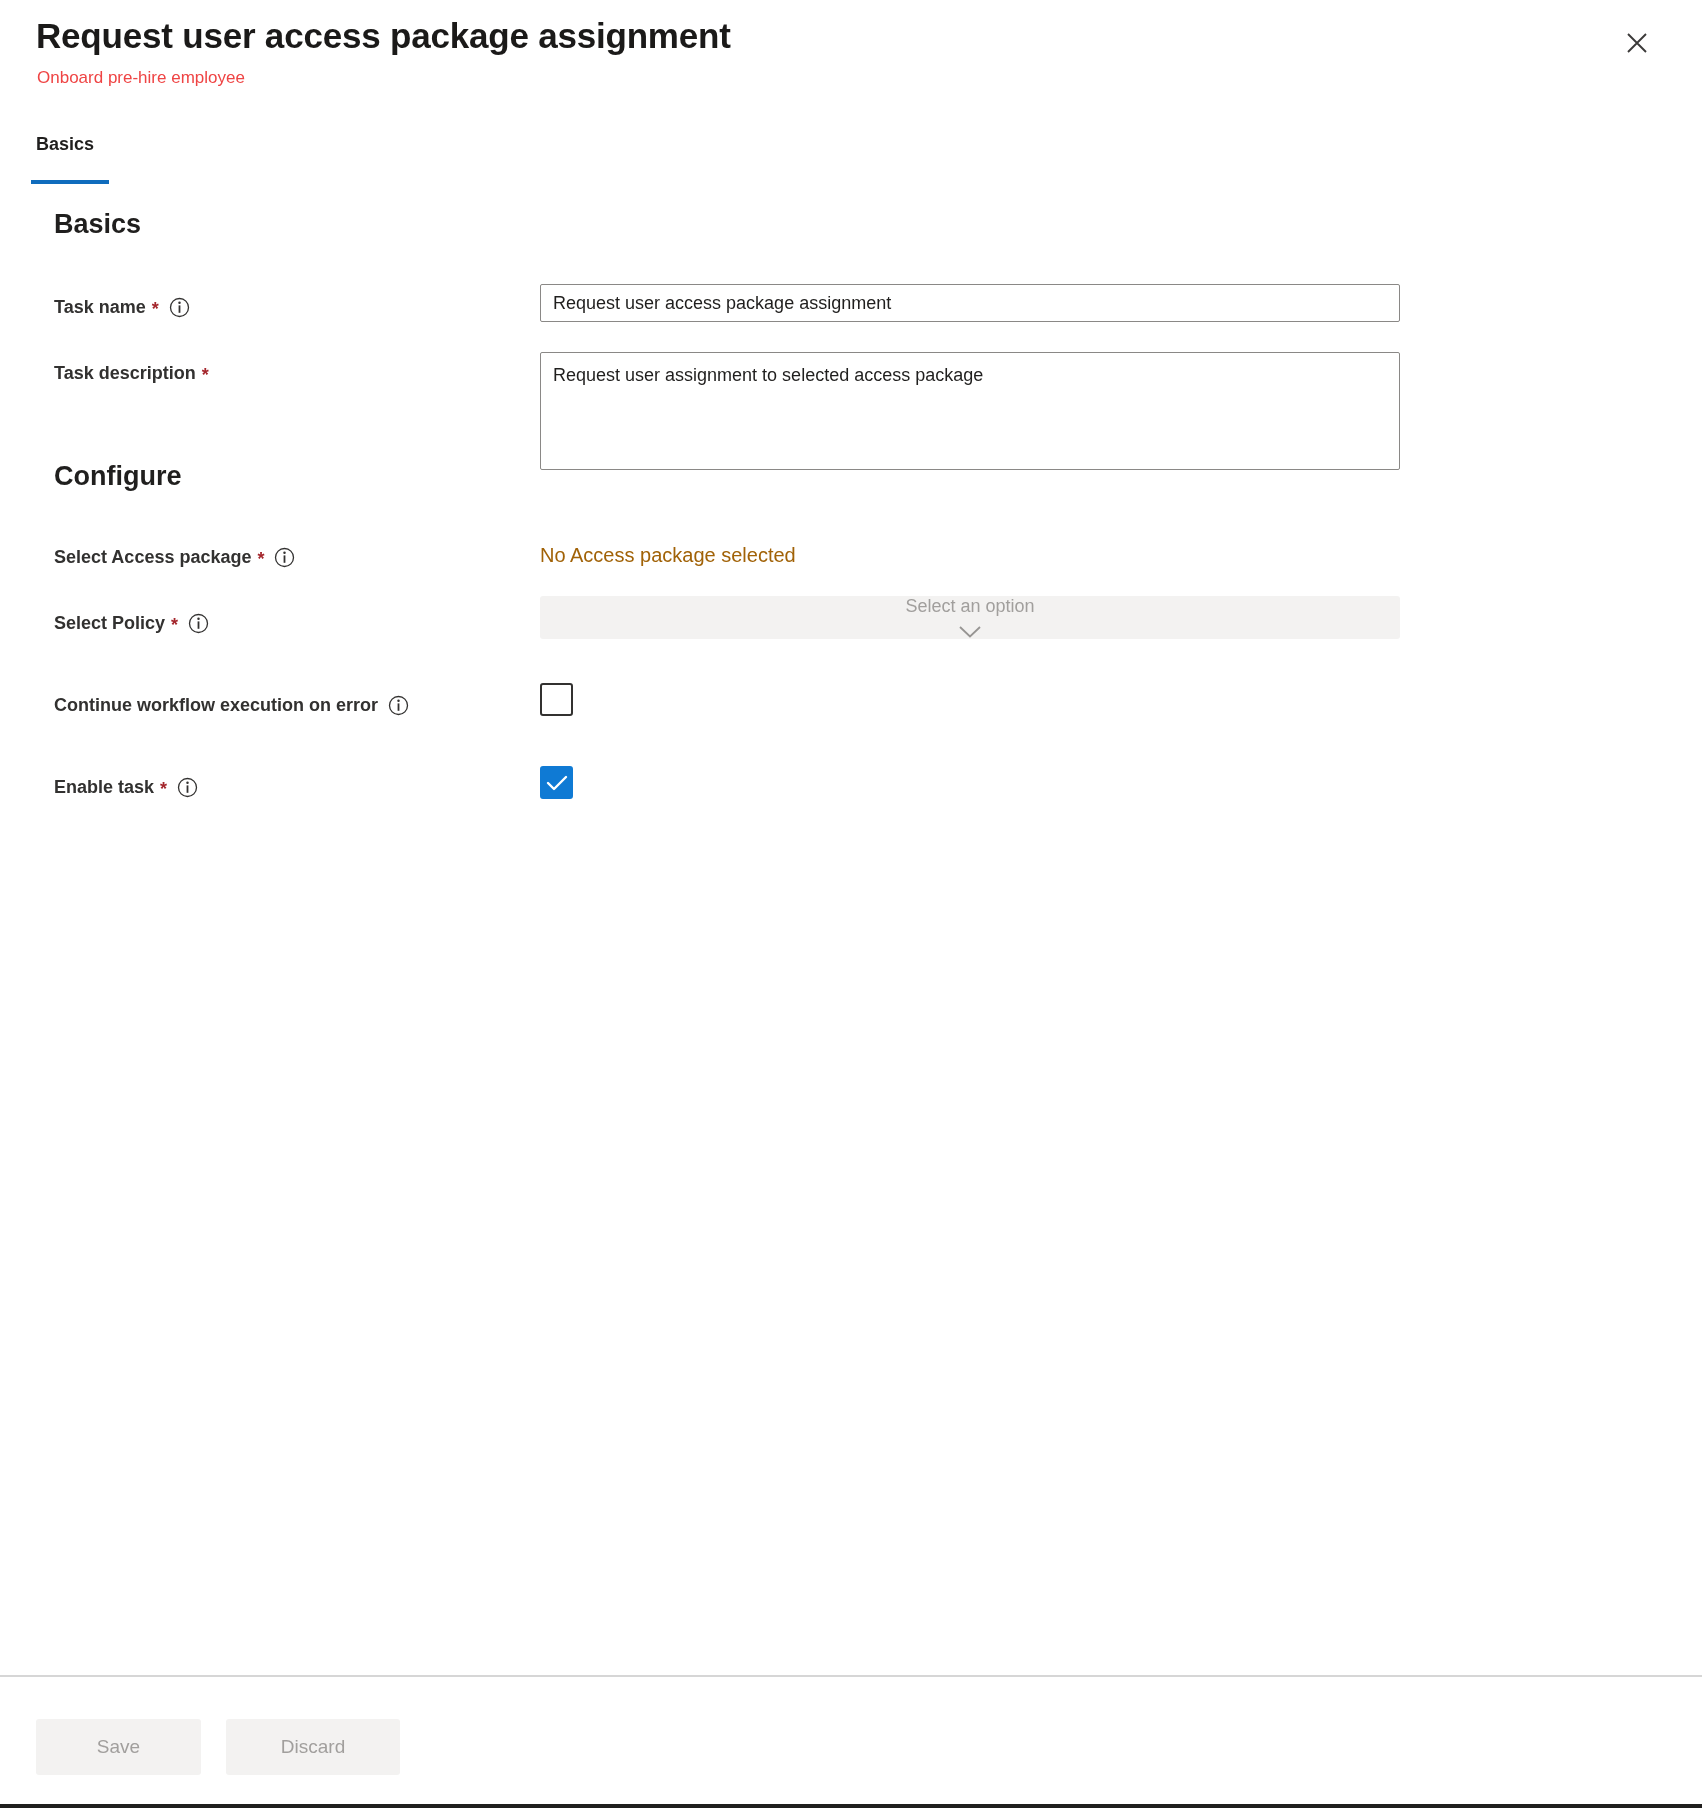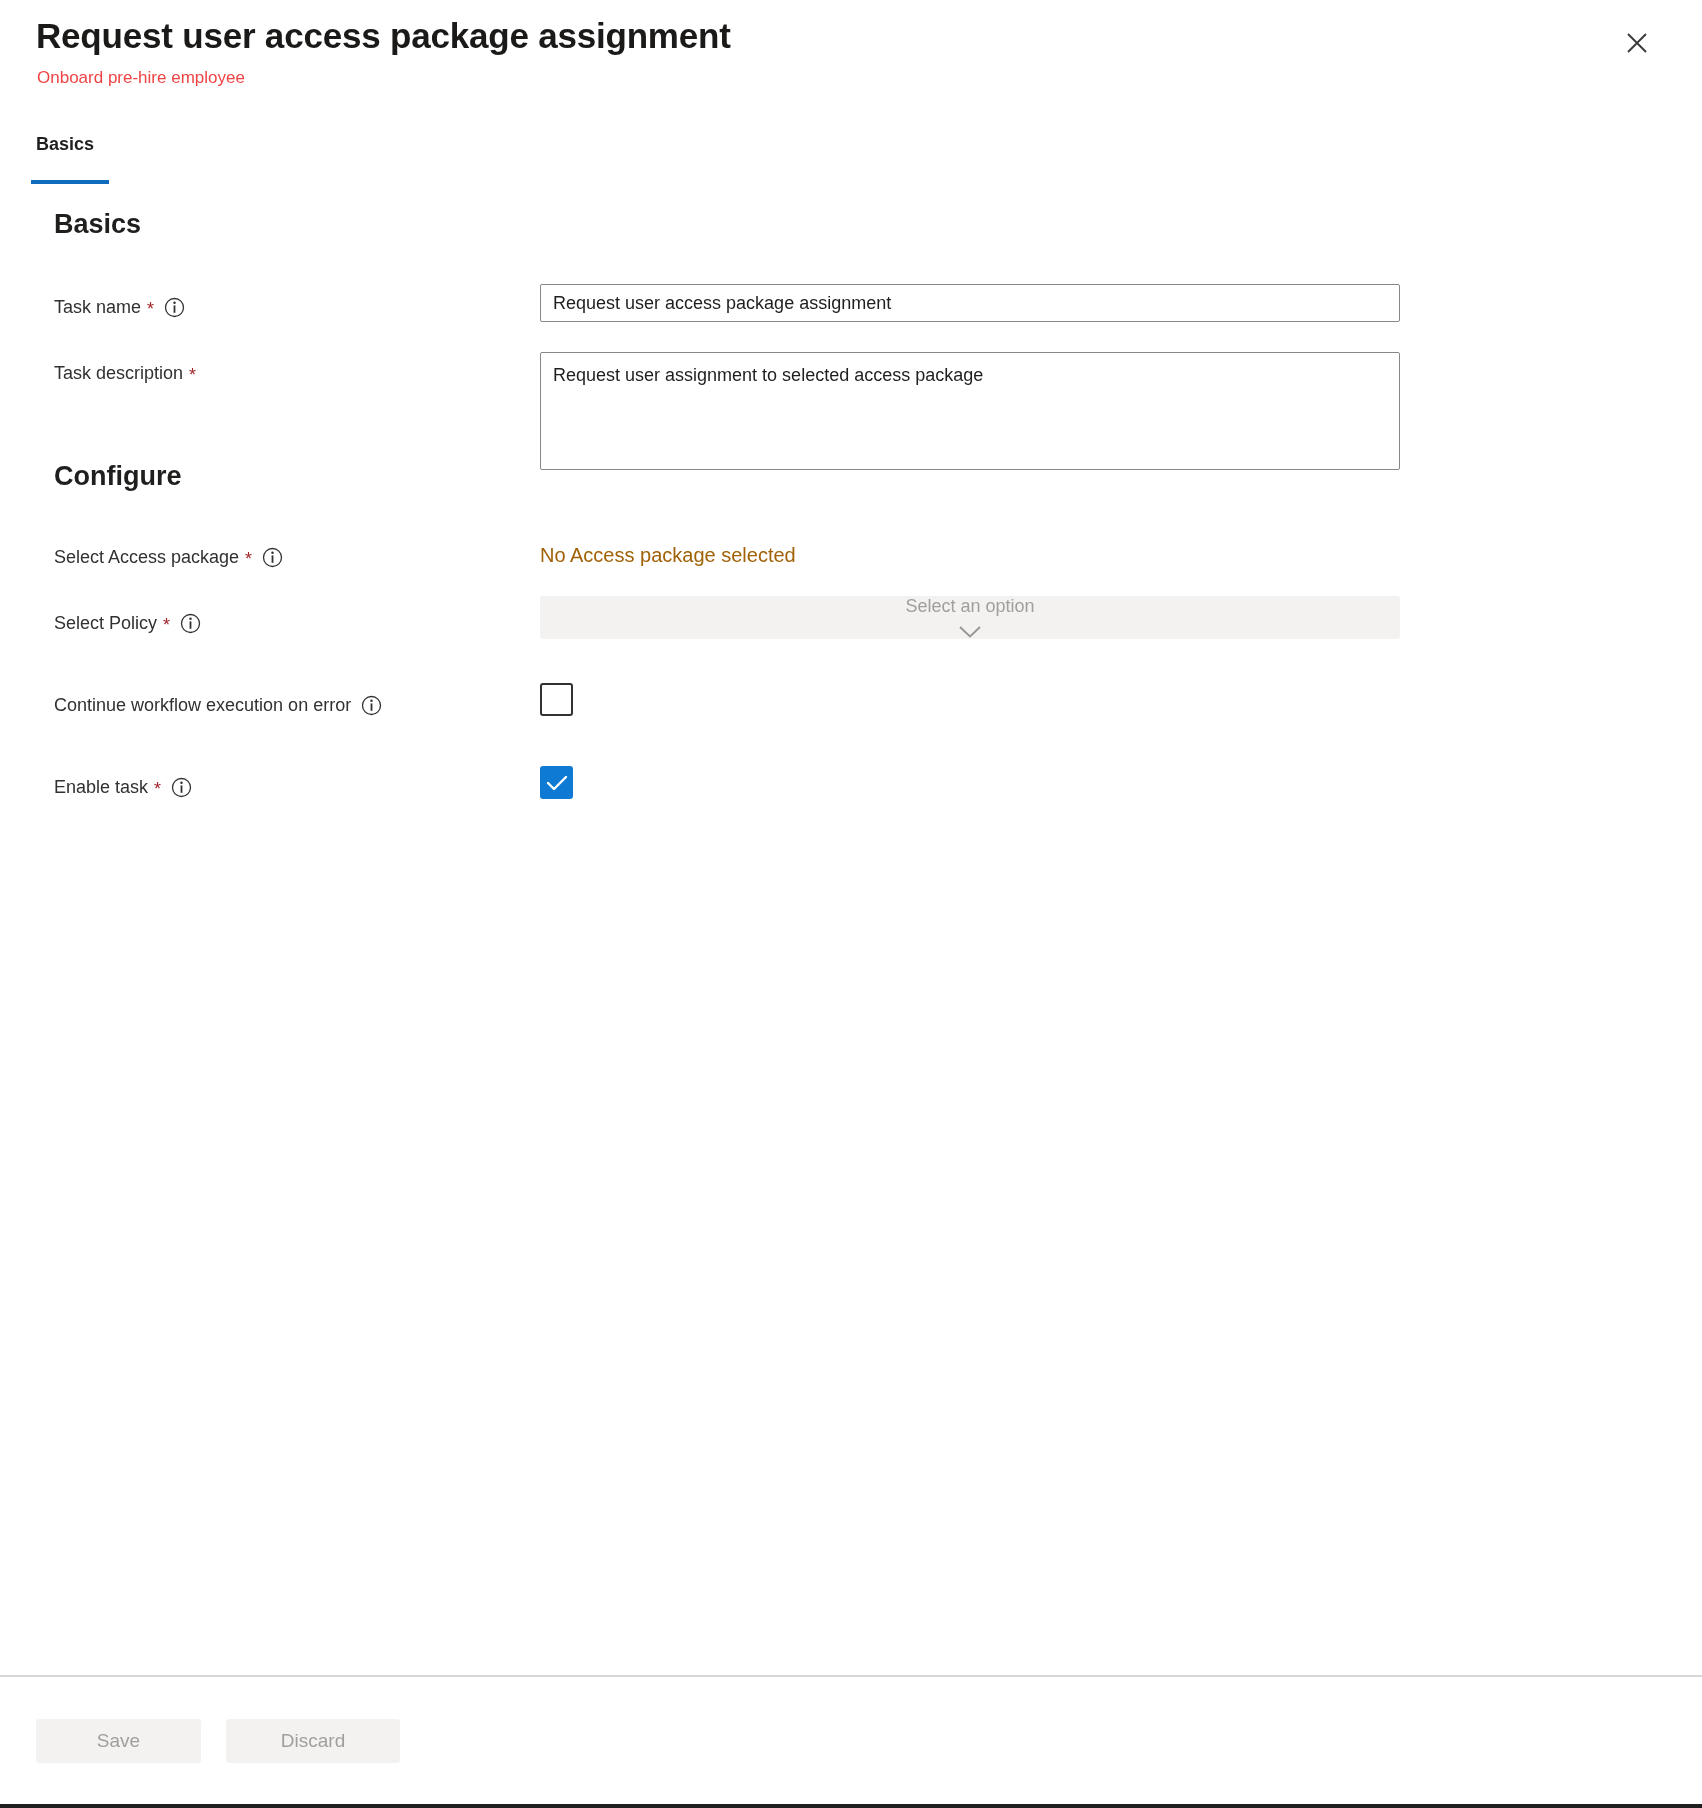--- a/index.html
+++ b/index.html
@@ -112,20 +112,21 @@
 
   .field-label {
     position: absolute;
     font-size: 18px;
     color: #323130;
     white-space: nowrap;
     display: flex;
     align-items: center;
     gap: 0px;
     line-height: 1;
+    font-weight: bold;
   }
   .label-text { }
   .req-star {
     color: #a4262c;
     font-size: 18px;
     margin-left: 6px;
     line-height: 1;
     position: relative;
     top: 2px;
   }
@@ -226,21 +227,21 @@
   .footer-bar {
     position: absolute;
     left: 0; right: 0;
     bottom: 0;
     height: 4px;
     background: #201f1e;
   }
   .footer-btn {
     position: absolute;
     top: 42px;
-    height: 44px;
+    height: 56px;
     border: none;
     border-radius: 3px;
     background: #f3f2f1;
     color: #a19f9d;
     font-size: 19px;
     font-family: "Liberation Sans", sans-serif;
     cursor: default;
     padding: 0 22px;
   }
   #btn-save  { left: 36px;  width: 165px; }

